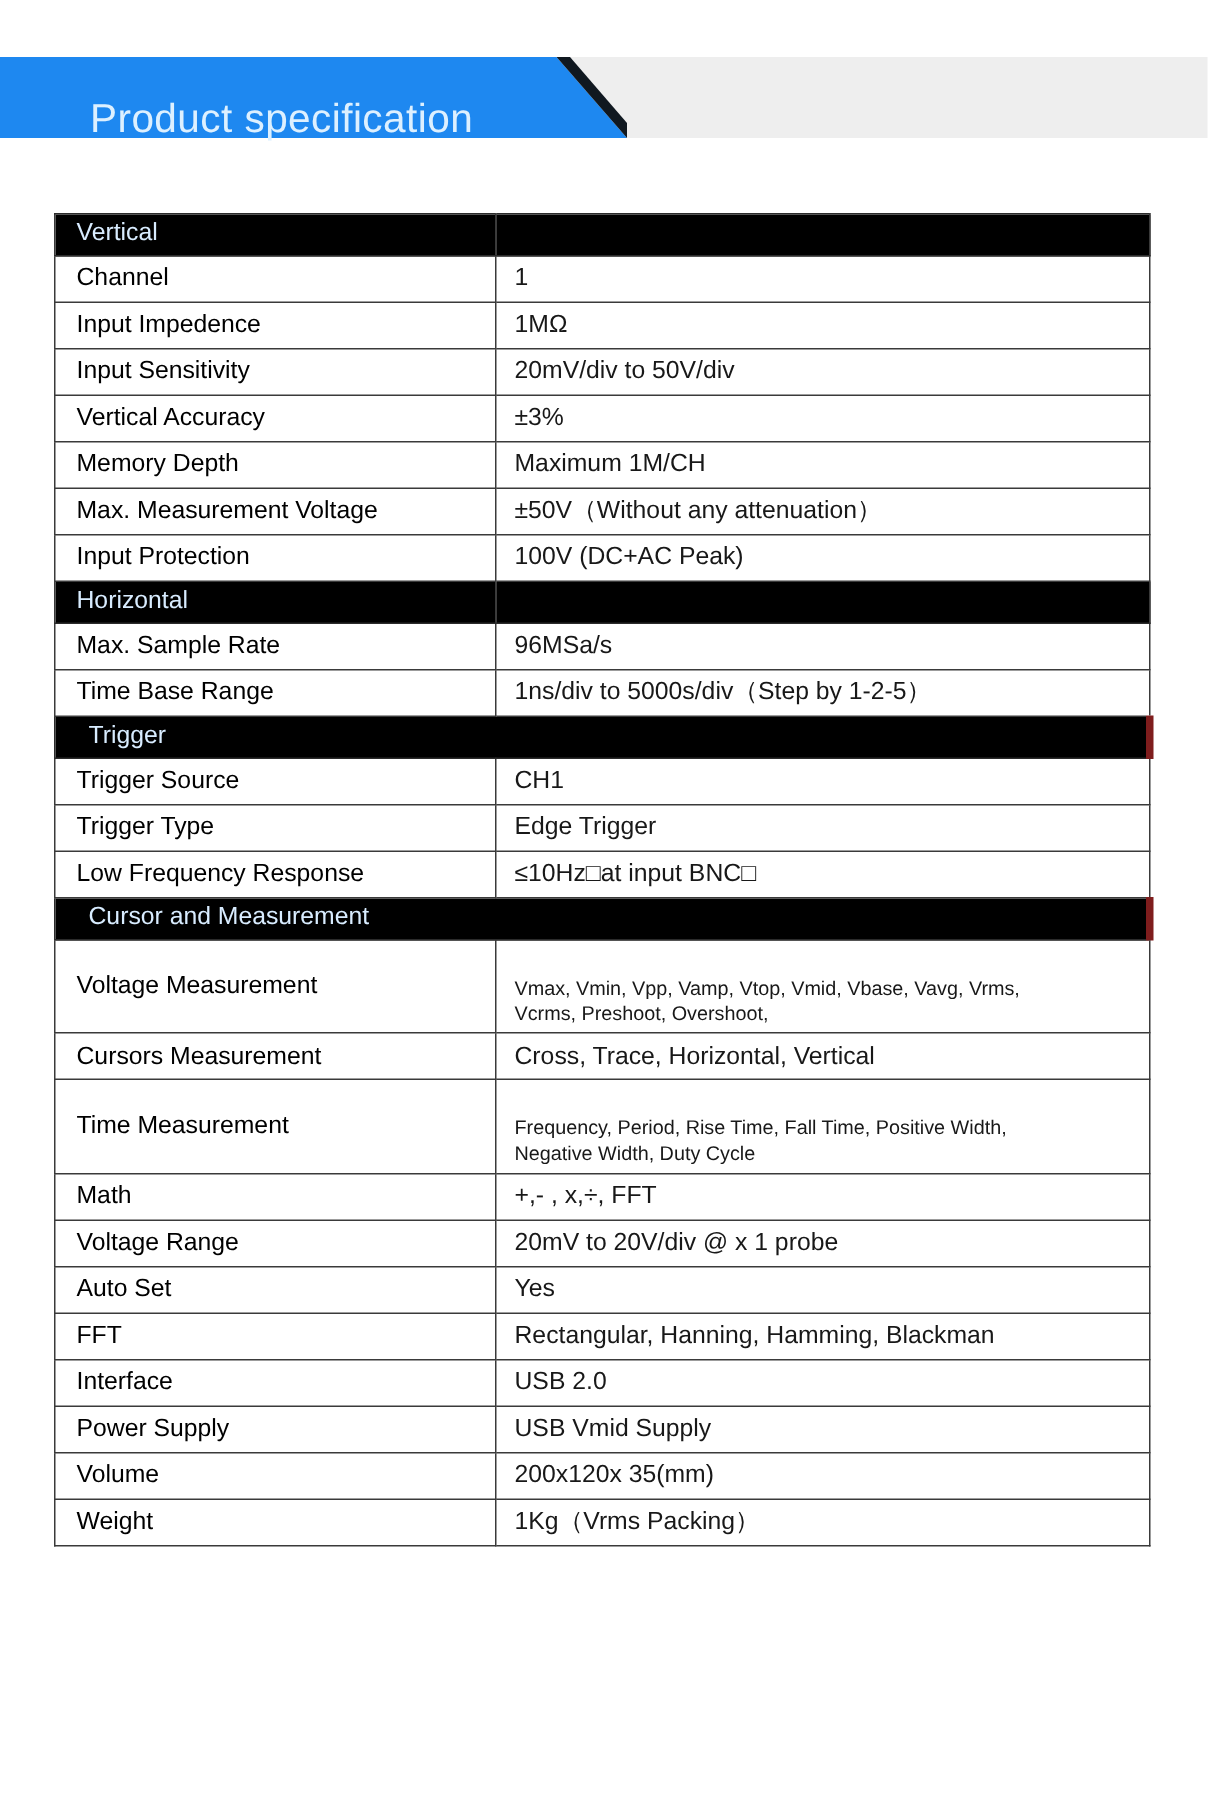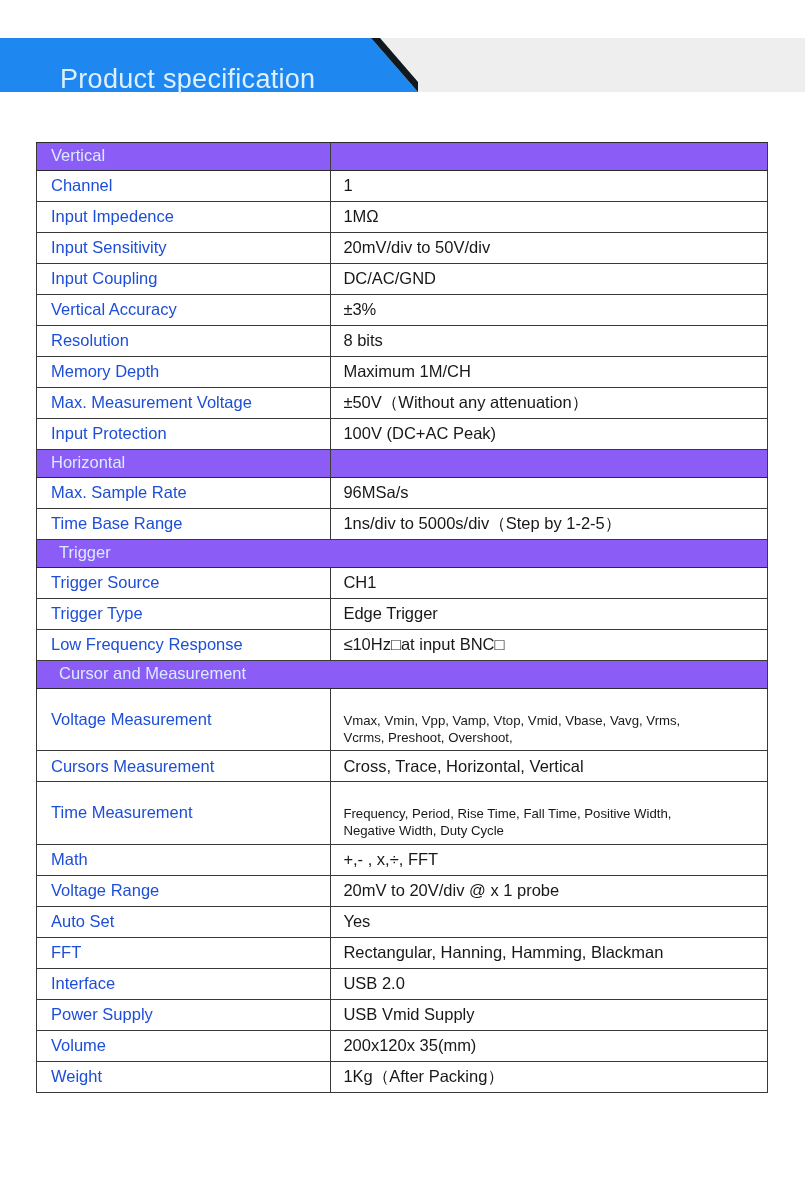--- a/index.html
+++ b/index.html
@@ -65,21 +65,21 @@
     border: 1px solid #3a3a3a;
     padding: 0;
     vertical-align: middle;
   }
   .col-label { width: 294px; }
   .col-value { width: 436px; }
 
   .cell-label {
     padding: 4px 0 5px 14px;
     font-size: 16.5px;
-    color: #1d4ed8;
+    color: #000000;
     line-height: 1.22;
   }
   .cell-value {
     padding: 4px 0 5px 12px;
     font-size: 16.5px;
     color: #181818;
     line-height: 1.22;
   }
   tr.row-std td { height: 30px; }
 
@@ -88,36 +88,36 @@
     font-size: 13.2px;
     line-height: 1.26;
     padding-top: 4px;
     padding-bottom: 4px;
     margin-top: 20px;
   }
   .cell-value.small span { display: block; white-space: nowrap; }
 
   
   tr.section-row td {
-    background: #8b5cf6;
+    background: #000000;
     border-top: 1px solid #2b2b2b;
     border-bottom: 1px solid #2b2b2b;
     height: 27px;
   }
   .section-title {
     padding: 3px 0 4px 14px;
     font-size: 16.5px;
     color: #d8ecff;
     line-height: 1.2;
     white-space: nowrap;
   }
   .section-title.indented { padding-left: 22px; }
 
   
-  tr.section-row td.full-span { border-left: 1px solid #2b2b2b; border-right: 1px solid #7f1d1d; }
+  tr.section-row td.full-span { border-left: 1px solid #2b2b2b; border-right: 5px solid #7f1d1d; }
 </style>
 </head>
 <body>
 
 <div class="header-band"></div>
 <div class="header-banner"></div>
 <div class="header-banner-edge"></div>
 <div class="header-title">Product specification</div>
 
 <table class="spec-table">
@@ -151,40 +151,24 @@
       <tr class="row-std">
         <td>
           <div class="cell-label">Input Sensitivity</div>
         </td>
         <td>
           <div class="cell-value">20mV/div to 50V/div</div>
         </td>
       </tr>
       <tr class="row-std">
         <td>
-          <div class="cell-label">Input Coupling</div>
-        </td>
-        <td>
-          <div class="cell-value">DC/AC/GND</div>
-        </td>
-      </tr>
-      <tr class="row-std">
-        <td>
           <div class="cell-label">Vertical Accuracy</div>
         </td>
         <td>
           <div class="cell-value">±3%</div>
-        </td>
-      </tr>
-      <tr class="row-std">
-        <td>
-          <div class="cell-label">Resolution</div>
-        </td>
-        <td>
-          <div class="cell-value">8 bits</div>
         </td>
       </tr>
       <tr class="row-std">
         <td>
           <div class="cell-label">Memory Depth</div>
         </td>
         <td>
           <div class="cell-value">Maximum 1M/CH</div>
         </td>
       </tr>
@@ -344,17 +328,17 @@
         </td>
         <td>
           <div class="cell-value">200x120x 35(mm)</div>
         </td>
       </tr>
       <tr class="row-std">
         <td>
           <div class="cell-label">Weight</div>
         </td>
         <td>
-          <div class="cell-value">1Kg（After Packing）</div>
+          <div class="cell-value">1Kg（Vrms Packing）</div>
         </td>
       </tr>
     </tbody>
 </table>
 
 </body></html>

